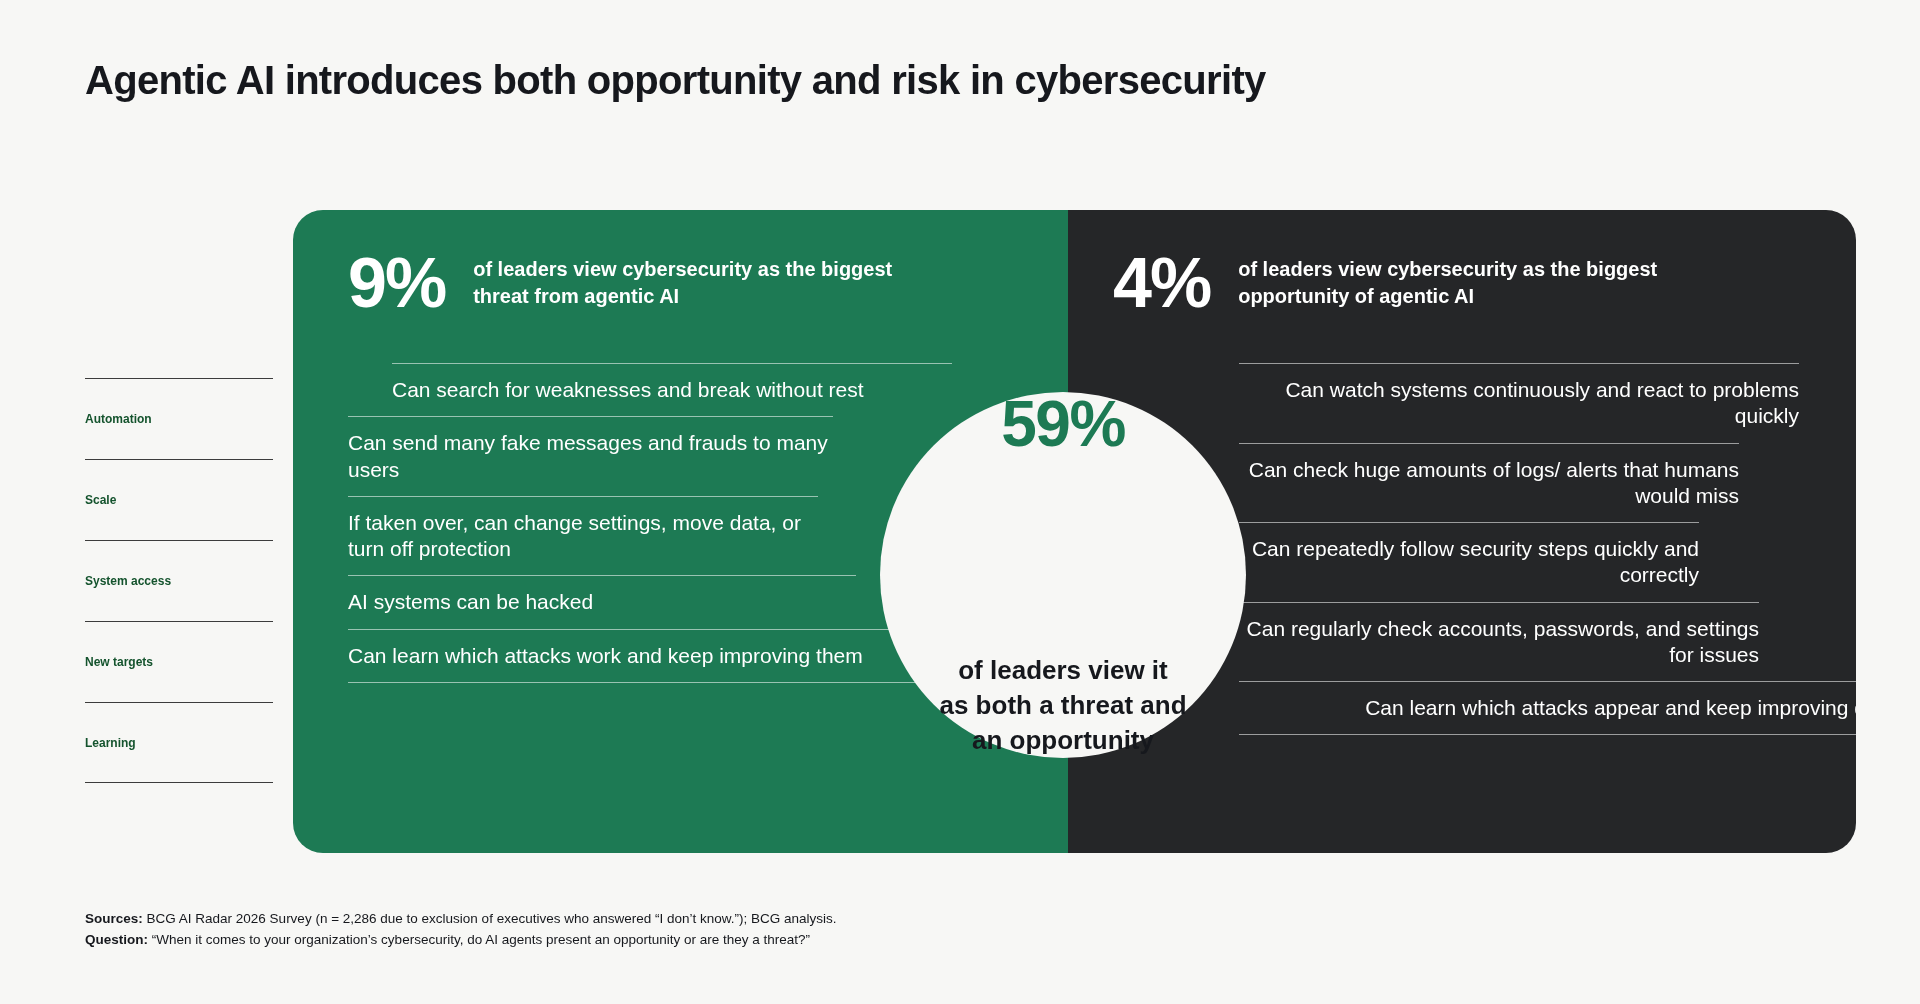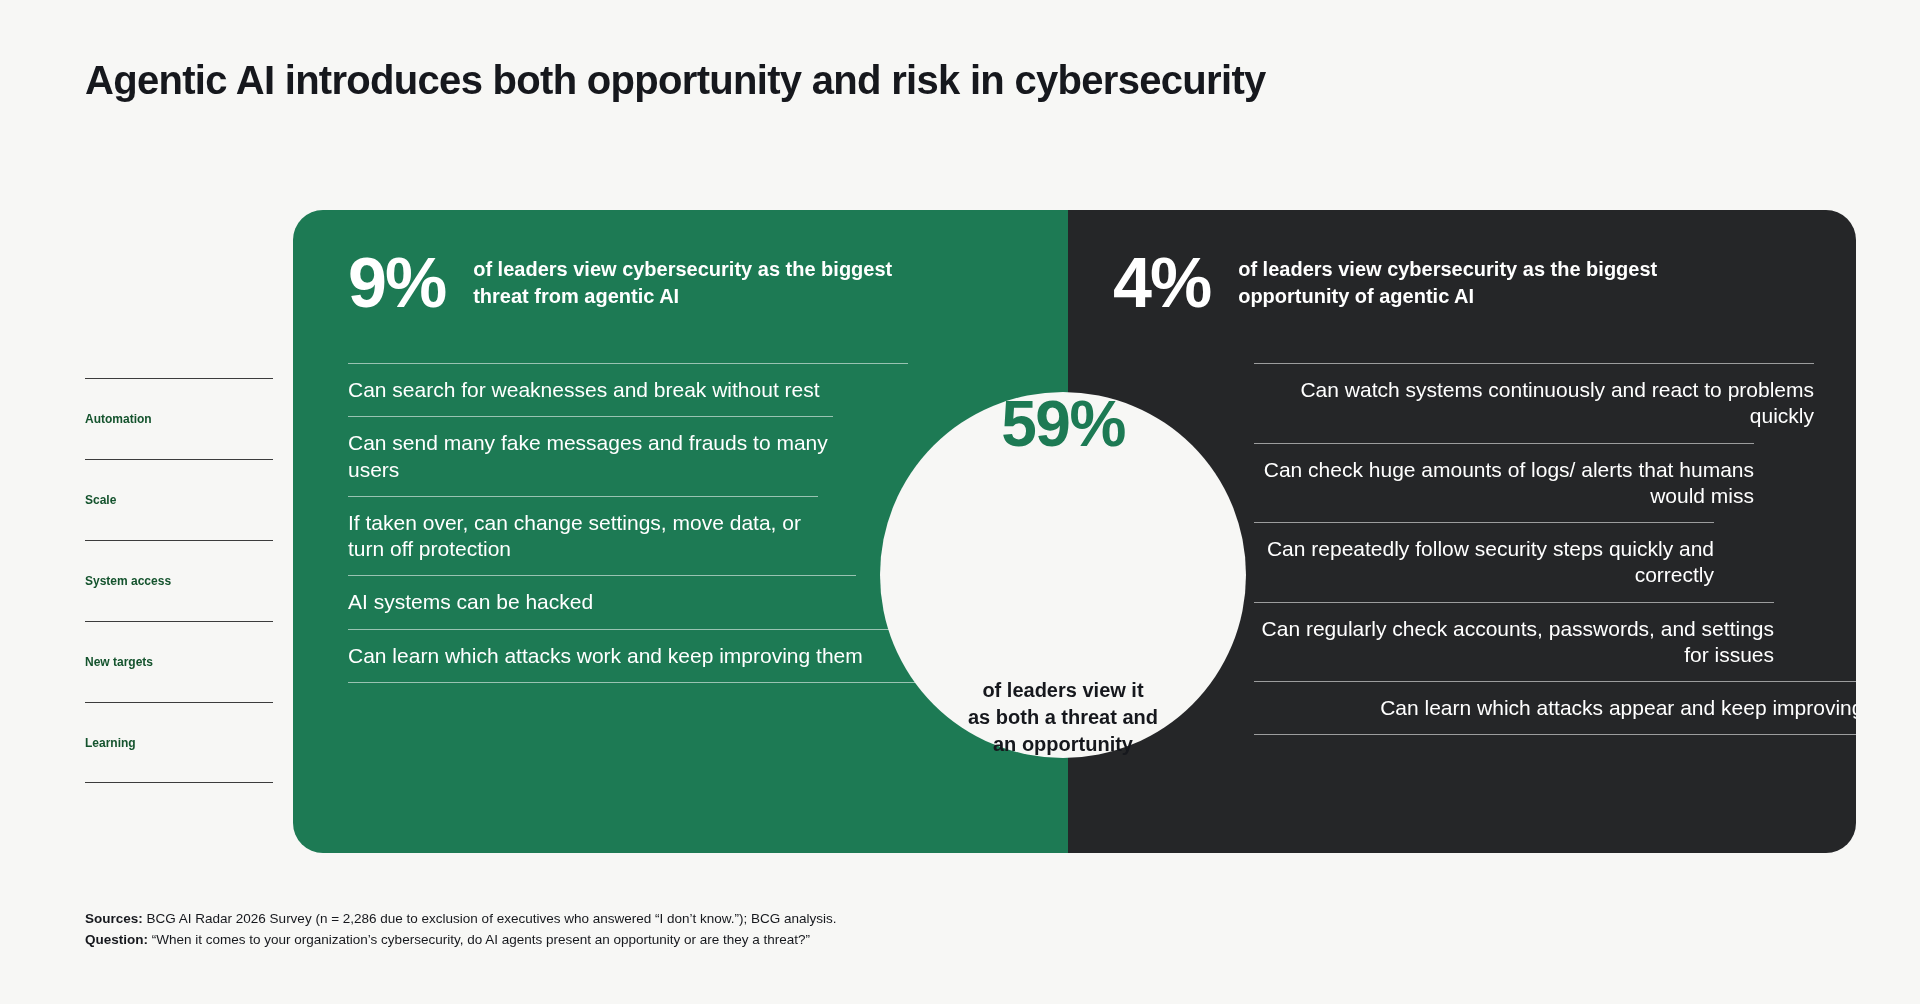--- a/index.html
+++ b/index.html
@@ -82,21 +82,21 @@
     margin-left: 28px;
     max-width: 430px;
   }
 
   
   .item-list {
     position: absolute;
     top: 153px;
   }
   .panel-threat .item-list { left: 55px; }
-  .panel-opportunity .item-list { right: 42px; }
+  .panel-opportunity .item-list { right: 57px; }
 
   .item {
     position: relative;
     border-top: 1px solid rgba(255,255,255,0.55);
     padding-top: 13px;
     padding-bottom: 13px;
     color: #ffffff;
     font-size: 21px;
     line-height: 1.25;
   }
@@ -124,21 +124,21 @@
   .circle-pct {
     font-size: 64px;
     font-weight: bold;
     color: #1d7a54;
     line-height: 1;
     letter-spacing: -1.5px;
     margin-bottom: 18px;
   }
 
   .circle-caption {
-    font-size: 20px;
+    font-size: 26px;
     font-weight: bold;
     color: #16181d;
     text-align: center;
     line-height: 1.35;
   }
 
   
   .categories {
     position: absolute;
     left: 85px;
@@ -194,21 +194,21 @@
   </div>
 
   <div class="card">
 
     <div class="panel-threat">
       <div class="panel-header">
         <div class="big-pct">9%</div>
         <div class="header-caption">of leaders view cybersecurity as the biggest threat from agentic AI</div>
       </div>
       <div class="item-list" style="width:560px;">
-        <div class="item" style="width:560px;">Can search for weaknesses and break without rest</div>
+        <div class="item" style="width:560px;margin-left:44px;">Can search for weaknesses and break without rest</div>
         <div class="item" style="width:485px;">Can send many fake messages and frauds to many users</div>
         <div class="item" style="width:470px;">If taken over, can change settings, move data, or turn off protection</div>
         <div class="item" style="width:508px;">AI systems can be hacked</div>
         <div class="item" style="width:660px;">Can learn which attacks work and keep improving them</div>
       </div>
     </div>
 
     <div class="panel-opportunity">
       <div class="panel-header">
         <div class="big-pct">4%</div>

